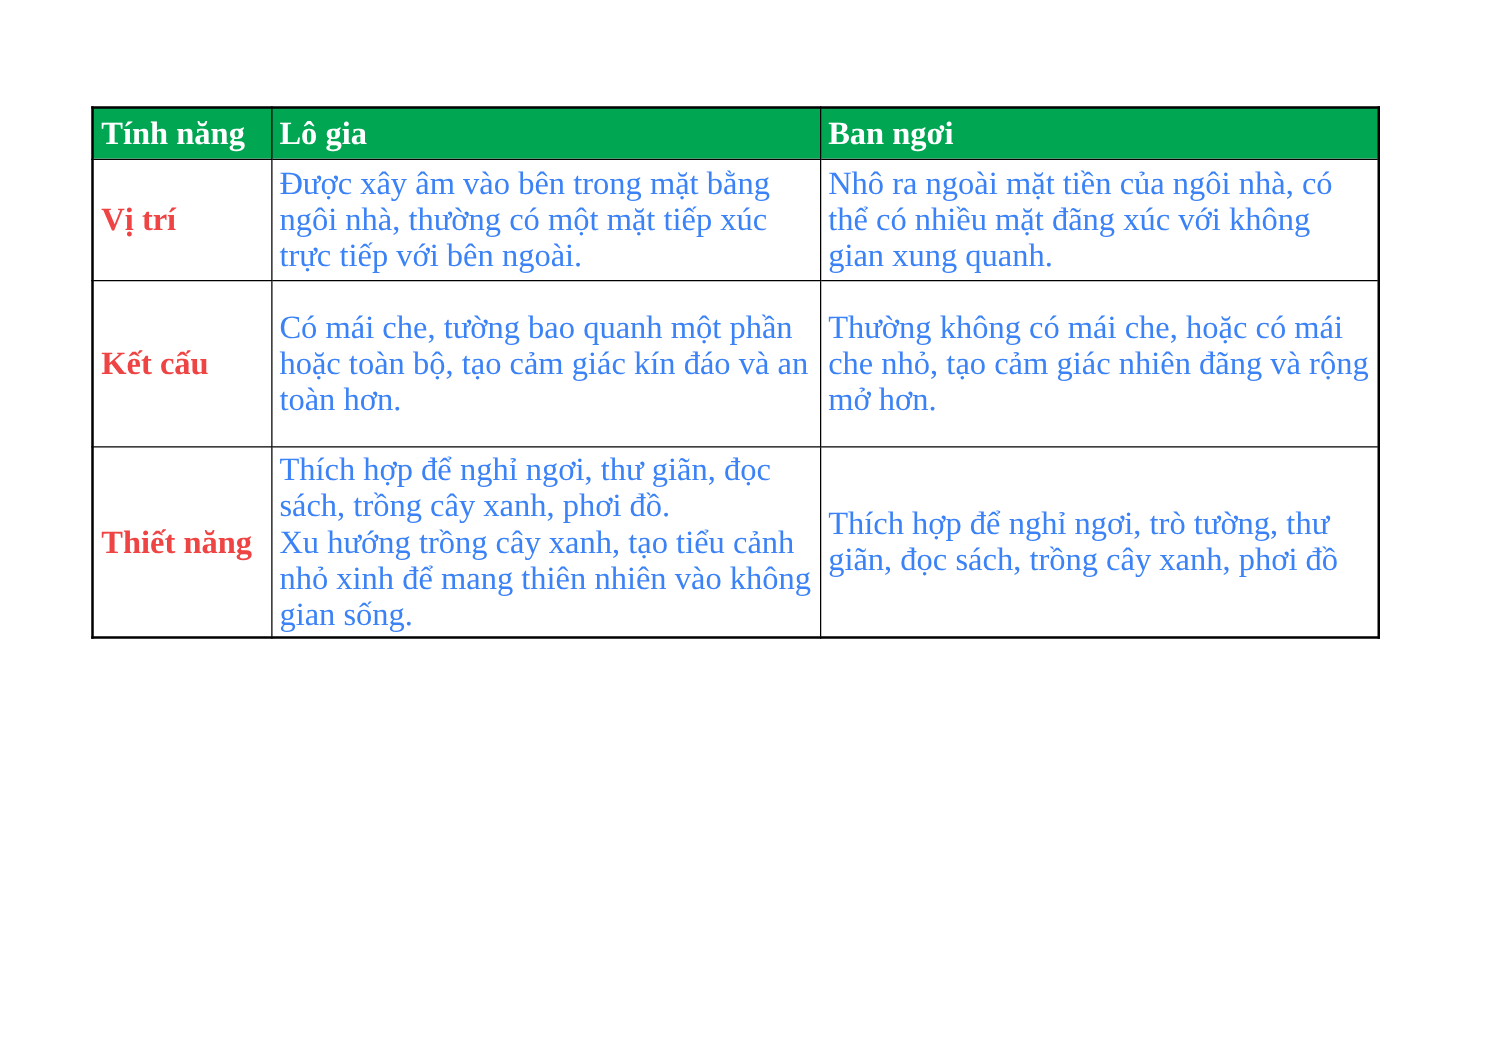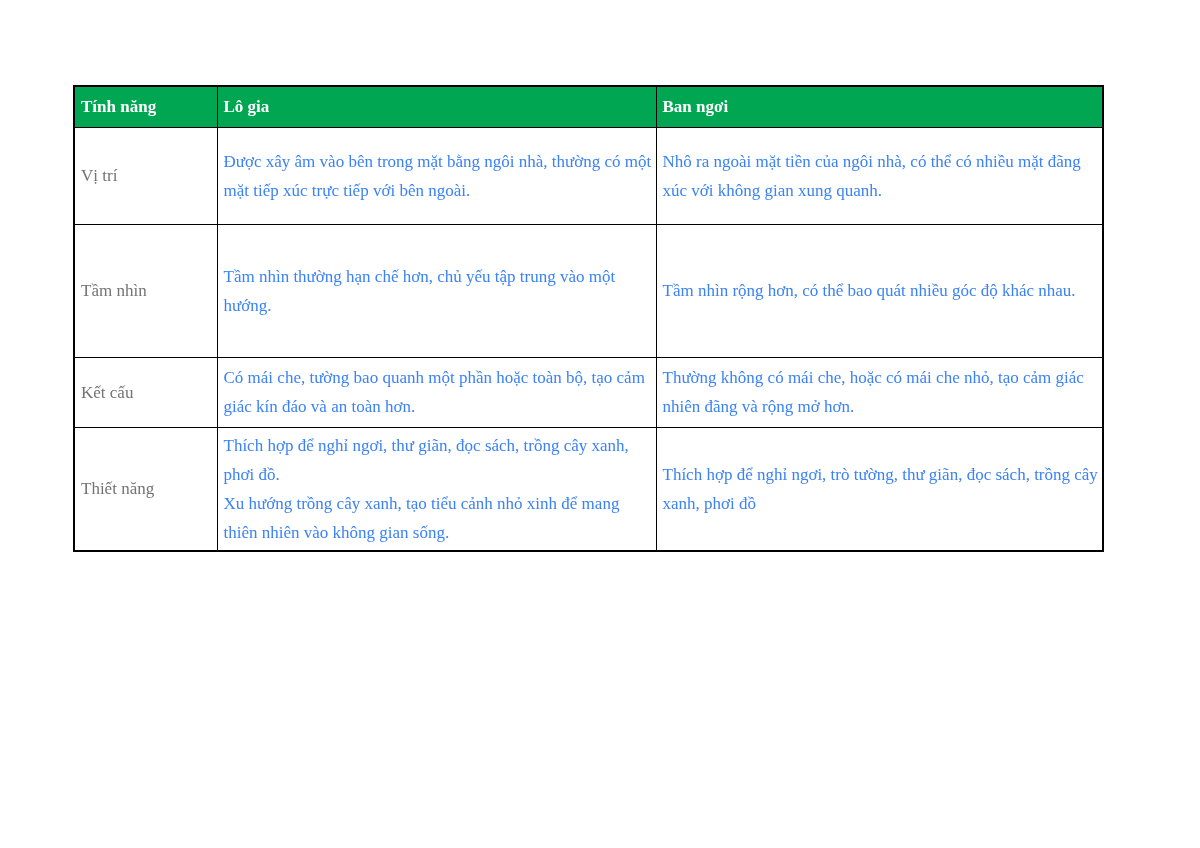--- a/index.html
+++ b/index.html
@@ -23,36 +23,36 @@
     border-collapse: collapse;
     table-layout: fixed;
     width: 1029px;
     border: 2px solid #000000;
   }
   table.compare col.c1 { width: 143px; }
   table.compare col.c2 { width: 439px; }
   table.compare col.c3 { width: 447px; }
   table.compare th, table.compare td {
     border: 1px solid #000000;
-    font-size: 17px;
+    font-size: 26px;
     line-height: 29px;
     vertical-align: middle;
     text-align: left;
     padding: 3px 4px 3px 6px;
   }
   thead tr { height: 41px; }
   thead th {
     background: #00a651;
     color: #ffffff;
     font-weight: bold;
     padding-left: 8px;
   }
   tbody th {
-    font-weight: normal;
-    color: #737373;
+    font-weight: bold;
+    color: #ef4444;
     background: #ffffff;
     padding-left: 8px;
   }
   tbody td {
     color: #3b82f6;
     background: #ffffff;
     white-space: pre-line;
   }
   tbody tr:nth-child(1) { height: 97px; }
   tbody tr:nth-child(2) { height: 133px; }
@@ -77,25 +77,20 @@
         <th>Ban ngơi</th>
       </tr>
     </thead>
     <tbody>
       <tr>
         <th>Vị trí</th>
         <td>Được xây âm vào bên trong mặt bằng ngôi nhà, thường có một mặt tiếp xúc trực tiếp với bên ngoài.</td>
         <td>Nhô ra ngoài mặt tiền của ngôi nhà, có thể có nhiều mặt đãng xúc với không gian xung quanh.</td>
       </tr>
       <tr>
-        <th>Tầm nhìn</th>
-        <td>Tầm nhìn thường hạn chế hơn, chủ yếu tập trung vào một hướng.</td>
-        <td>Tầm nhìn rộng hơn, có thể bao quát nhiều góc độ khác nhau.</td>
-      </tr>
-      <tr>
         <th>Kết cấu</th>
         <td>Có mái che, tường bao quanh một phần hoặc toàn bộ, tạo cảm giác kín đáo và an toàn hơn.</td>
         <td>Thường không có mái che, hoặc có mái che nhỏ, tạo cảm giác nhiên đãng và rộng mở hơn.</td>
       </tr>
       <tr>
         <th>Thiết năng</th>
         <td>Thích hợp để nghỉ ngơi, thư giãn, đọc sách, trồng cây xanh, phơi đồ.
 Xu hướng trồng cây xanh, tạo tiểu cảnh nhỏ xinh để mang thiên nhiên vào không gian sống.</td>
         <td>Thích hợp để nghỉ ngơi, trò tường, thư giãn, đọc sách, trồng cây xanh, phơi đồ</td>
       </tr>

